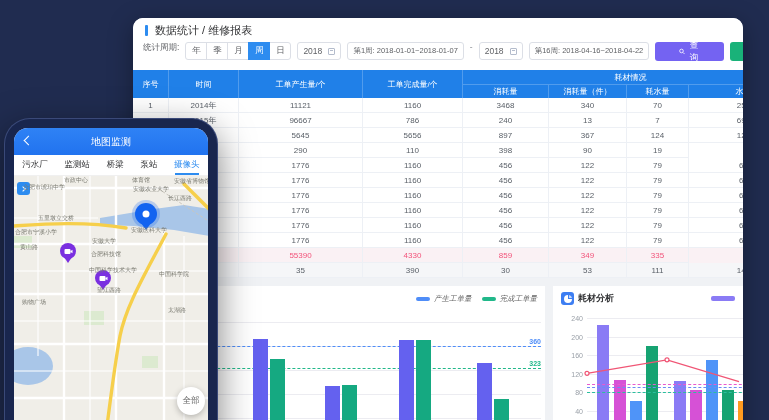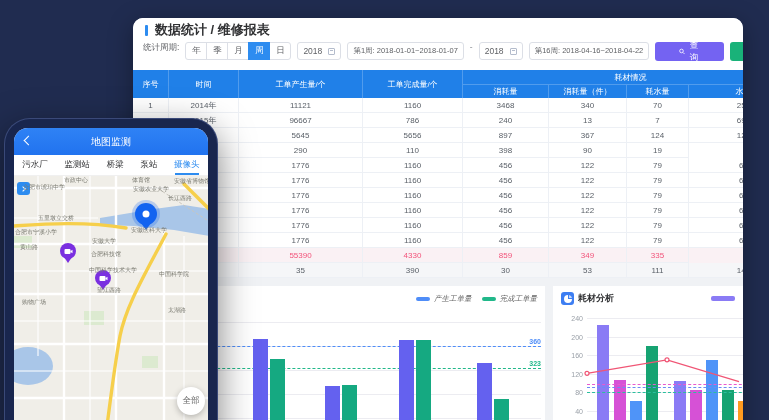--- a/index.html
+++ b/index.html
@@ -5,21 +5,21 @@
   * { margin:0; padding:0; box-sizing:border-box; }
   html,body { width:769px; height:420px; overflow:hidden; }
   body { position:relative; background:#202c50; font-family:"Liberation Sans",sans-serif; }
 
   
   .dash { position:absolute; left:133px; top:18px; width:610px; height:480px;
           background:#f0f2f5; border-radius:10px 10px 0 0; overflow:hidden;
           box-shadow:0 6px 24px rgba(0,0,0,.35); }
   .crumb { height:24px; background:#fff; display:flex; align-items:center; padding:0 12px; }
   .crumb-bar { width:3px; height:11px; background:#2d8cf0; border-radius:1px; margin-right:7px; }
-  .crumb-text { font-size:13px; font-weight:bold; color:#303133; }
+  .crumb-text { font-size:11px; font-weight:normal; color:#303133; }
 
   .filterbar { height:28px; background:#fff; display:flex; align-items:flex-start; gap:6px; padding:0 10px; }
   .f-label { font-size:8.5px; color:#606266; white-space:nowrap; }
   .seg { display:flex; }
   .seg-btn { min-width:22px; height:18px; padding:0 5px; display:flex; align-items:center; justify-content:center;
              border:1px solid #dcdfe6; margin-left:-1px; font-size:8.5px; color:#606266; background:#fff; cursor:pointer; }
   .seg-btn:first-child { border-radius:3px 0 0 3px; margin-left:0; }
   .seg-btn:last-child { border-radius:0 3px 3px 0; }
   .seg-btn.active { background:#2d8cf0; border-color:#2d8cf0; color:#fff; position:relative; z-index:1; }
   .sel { height:18px; min-width:44px; border:1px solid #dcdfe6; border-radius:3px; background:#fff;

